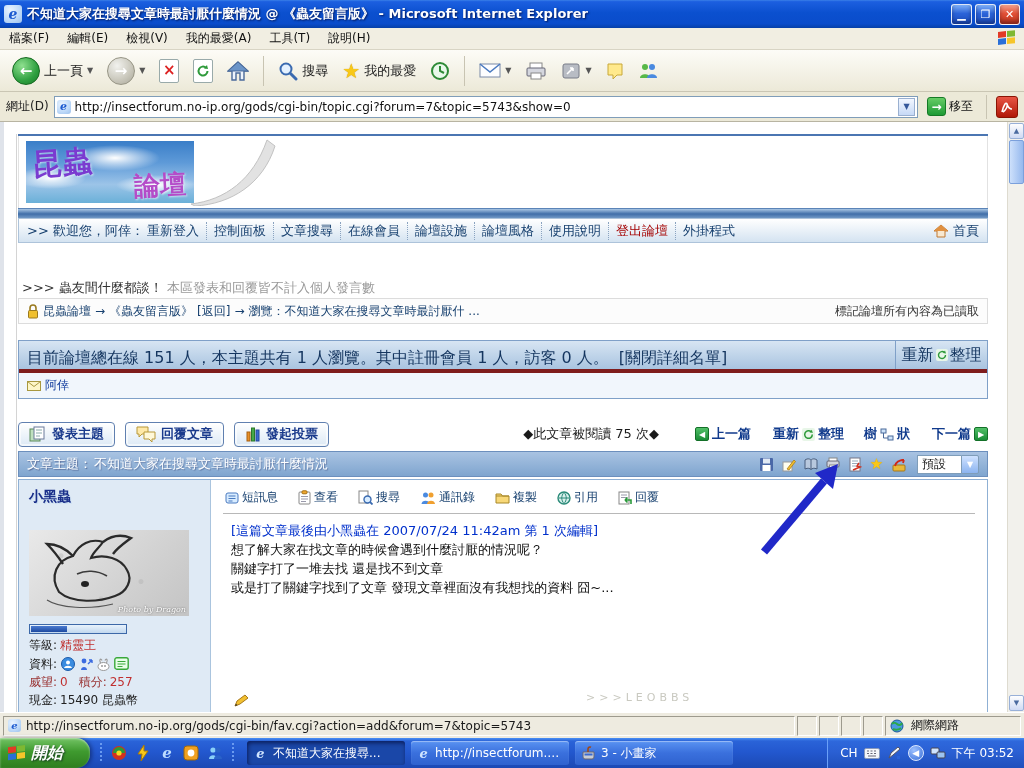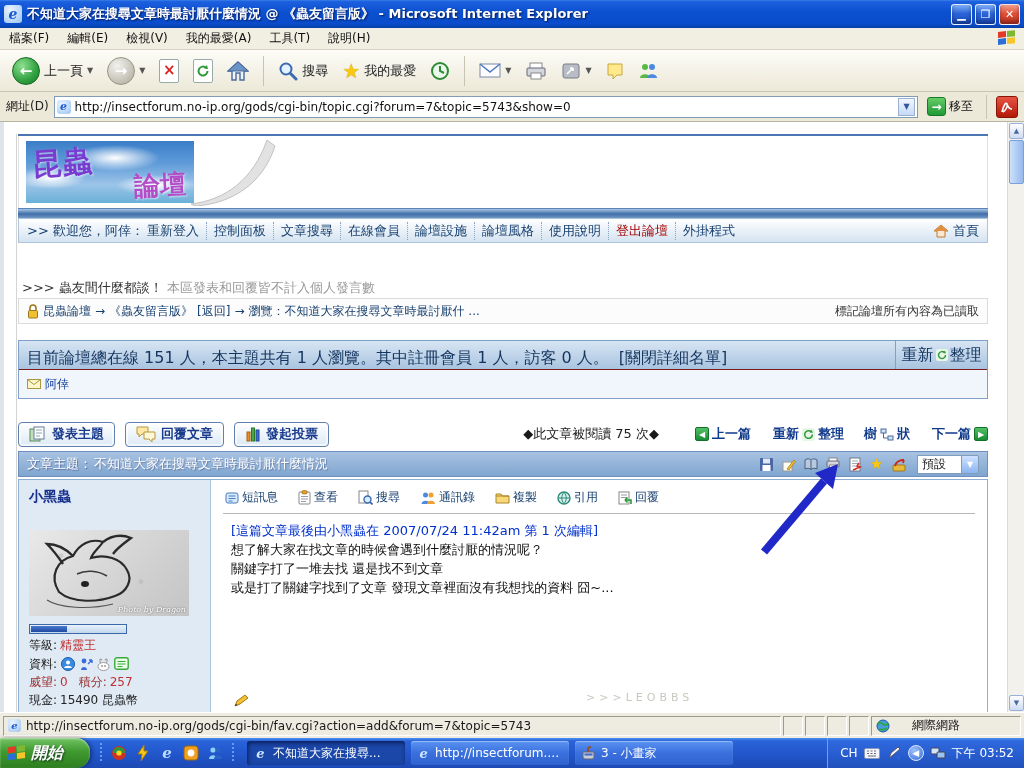--- a/index.html
+++ b/index.html
@@ -101,21 +101,21 @@
 #crumb .blk{color:#333}
 #crumb .spacer{flex:1}
 
 
 #online{position:absolute;left:18px;width:970px;top:218px;border:1px solid #7fa0c8}
 #online .hd{height:28px;background:linear-gradient(180deg,#d7e5f3,#a9c4e0);display:flex;align-items:flex-end;
  color:#14355f;font-size:16px}
 #online .hd .left{flex:1;display:flex;align-items:center;padding:0 8px;gap:10px}
 #online .hd .rt{width:92px;border-left:1px solid #7fa0c8;height:100%;display:flex;align-items:center;
  justify-content:center;gap:2px}
-#online .row{height:29px;background:#f1f6fc;border-top:1px solid #7f1d1d;display:flex;align-items:center;
+#online .row{height:29px;background:#f1f6fc;border-top:4px solid #7f1d1d;display:flex;align-items:center;
  padding:0 8px;gap:4px;color:#1740a0;font-size:12px}
 
 
 #actrow{position:absolute;left:18px;width:970px;top:297px;height:30px;display:flex;align-items:center;gap:10px}
 .abtn{display:flex;align-items:center;gap:5px;height:25px;padding:0 10px;border:1px solid #6080b0;border-radius:4px;
  background:linear-gradient(180deg,#ffffff,#dce9f5);color:#1a3a8c;font-weight:bold;font-size:13px;
  box-shadow:inset 0 0 0 2px rgba(255,255,255,.6)}
 #actrow .spacer{flex:1}
 #actrow .read{color:#1a1a1a;font-size:13px;margin-right:26px}
 .navlk{display:flex;align-items:center;gap:3px;color:#103a8c;font-size:13px;font-weight:bold}
@@ -180,21 +180,21 @@
 #sthumb{position:absolute;left:1px;top:18px;width:15px;height:44px;border:1px solid #7ba0dc;border-radius:2px;
  background:linear-gradient(90deg,#cde0fb,#96b9ee)}
 
 
 #statusbar{position:absolute;left:0;top:712px;width:1024px;height:26px;background:#eeebe0;
  border-top:1px solid #fff;display:flex;align-items:center;padding:2px 3px;gap:2px}
 .spane{height:20px;border:1px solid;border-color:#9d9a8e #fff #fff #9d9a8e;display:flex;align-items:center;padding:0 4px}
 #statusbar .main{flex:1;gap:5px}
 #statusbar .main .txt{font-size:12px;color:#1a1a1a;white-space:nowrap;overflow:hidden}
 #statusbar .mini{width:20px}
-#statusbar .zone{width:150px;gap:22px;font-size:12px;color:#222}
+#statusbar .zone{width:136px;gap:7px;font-size:12px;color:#222}
 
 
 #taskbar{position:absolute;left:0;top:738px;width:1024px;height:30px;
  background:linear-gradient(180deg,#4a90f5 0%,#2a63d8 10%,#2358cf 45%,#1c49b4 100%);display:flex;align-items:center}
 #startbtn{width:90px;height:30px;border-radius:0 14px 14px 0;display:flex;align-items:center;gap:5px;padding:0 14px 0 8px;
  background:linear-gradient(180deg,#73c465 0%,#3f9a2f 45%,#2e7e1f 100%);
  box-shadow:2px 0 4px rgba(0,0,30,.4),inset 0 1px 2px rgba(255,255,255,.5)}
 #startbtn .st{color:#fff;font-weight:bold;font-style:italic;font-size:16px;text-shadow:1px 1px 2px rgba(0,0,30,.6)}
 .ql{display:flex;align-items:center;gap:6px;padding:0 8px}
 .qlico{width:18px;height:18px;display:flex;align-items:center;justify-content:center}

